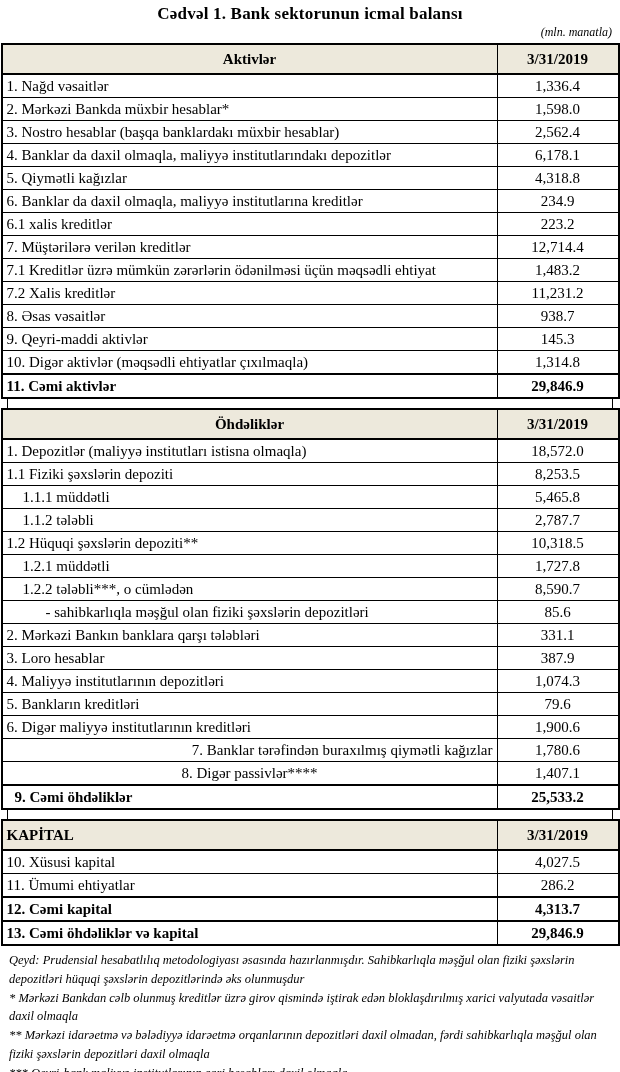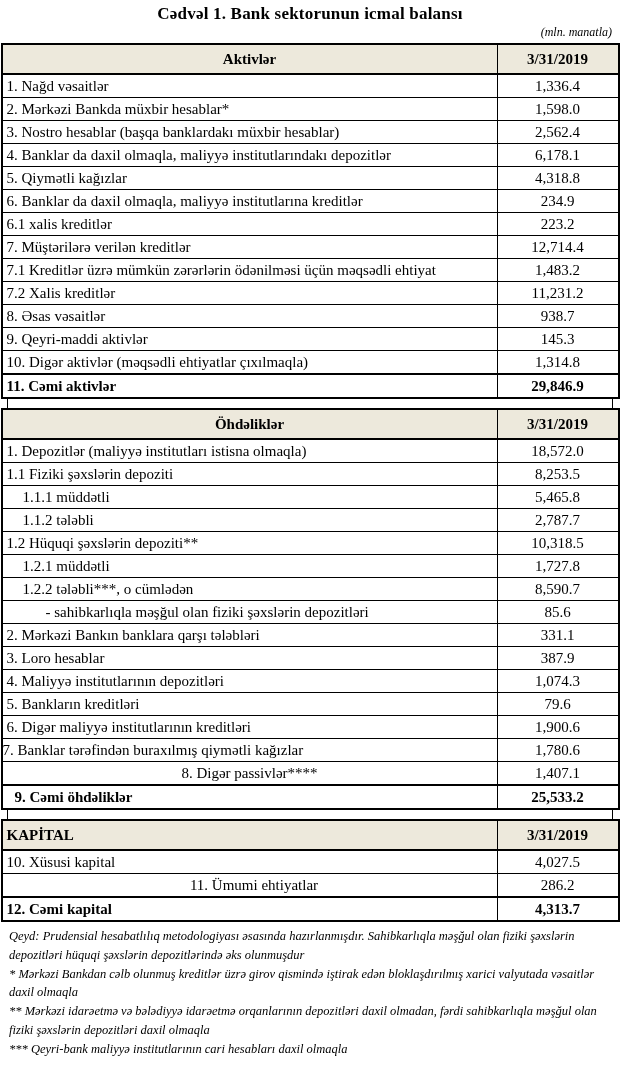--- a/index.html
+++ b/index.html
@@ -198,21 +198,21 @@
         </tr>
         <tr>
           <td class="lbl" style="padding-left: 4px;">5. Bankların kreditləri</td>
           <td class="val">79.6</td>
         </tr>
         <tr>
           <td class="lbl" style="padding-left: 4px;">6. Digər maliyyə institutlarının kreditləri</td>
           <td class="val">1,900.6</td>
         </tr>
         <tr>
-          <td class="lbl" style="padding-left: 0;">7. Banklar tərəfindən buraxılmış qiymətli kağızlar</td>
+          <td class="lbl" style="padding-left: 16px; text-align: right;">7. Banklar tərəfindən buraxılmış qiymətli kağızlar</td>
           <td class="val">1,780.6</td>
         </tr>
         <tr>
           <td class="lbl" style="padding-left: 4px; text-align: center;">8. Digər passivlər****</td>
           <td class="val">1,407.1</td>
         </tr>
         <tr class="total">
           <td class="lbl" style="padding-left: 12px;">9. Cəmi öhdəliklər</td>
           <td class="val">25,533.2</td>
         </tr>
@@ -225,26 +225,30 @@
     <tbody>
       <tr class="hdr">
         <td class="lbl" style="text-align:left;">KAPİTAL</td>
         <td class="val">3/31/2019</td>
       </tr>
     <tr>
           <td class="lbl" style="padding-left: 4px;">10. Xüsusi kapital</td>
           <td class="val">4,027.5</td>
         </tr>
         <tr>
-          <td class="lbl" style="padding-left: 13px; text-align: center;">11. Ümumi ehtiyatlar</td>
+          <td class="lbl" style="padding-left: 4px;">11. Ümumi ehtiyatlar</td>
           <td class="val">286.2</td>
         </tr>
         <tr class="total">
           <td class="lbl" style="padding-left: 4px;">12. Cəmi kapital</td>
           <td class="val">4,313.7</td>
+        </tr>
+        <tr class="total">
+          <td class="lbl" style="padding-left: 4px;">13. Cəmi öhdəliklər və kapital</td>
+          <td class="val">29,846.9</td>
         </tr>
       </tbody>
   </table>
 
   <div class="footnotes">
     <p>Qeyd: Prudensial hesabatlılıq metodologiyası əsasında hazırlanmışdır. Sahibkarlıqla məşğul olan fiziki şəxslərin depozitləri hüquqi şəxslərin depozitlərində əks olunmuşdur</p>
     <p>* Mərkəzi Bankdan cəlb olunmuş kreditlər üzrə girov qismində iştirak edən bloklaşdırılmış xarici valyutada vəsaitlər daxil olmaqla</p>
     <p>** Mərkəzi idarəetmə və bələdiyyə idarəetmə orqanlarının depozitləri daxil olmadan, fərdi sahibkarlıqla məşğul olan fiziki şəxslərin depozitləri daxil olmaqla</p>
     <p>*** Qeyri-bank maliyyə institutlarının cari hesabları daxil olmaqla</p>
 

